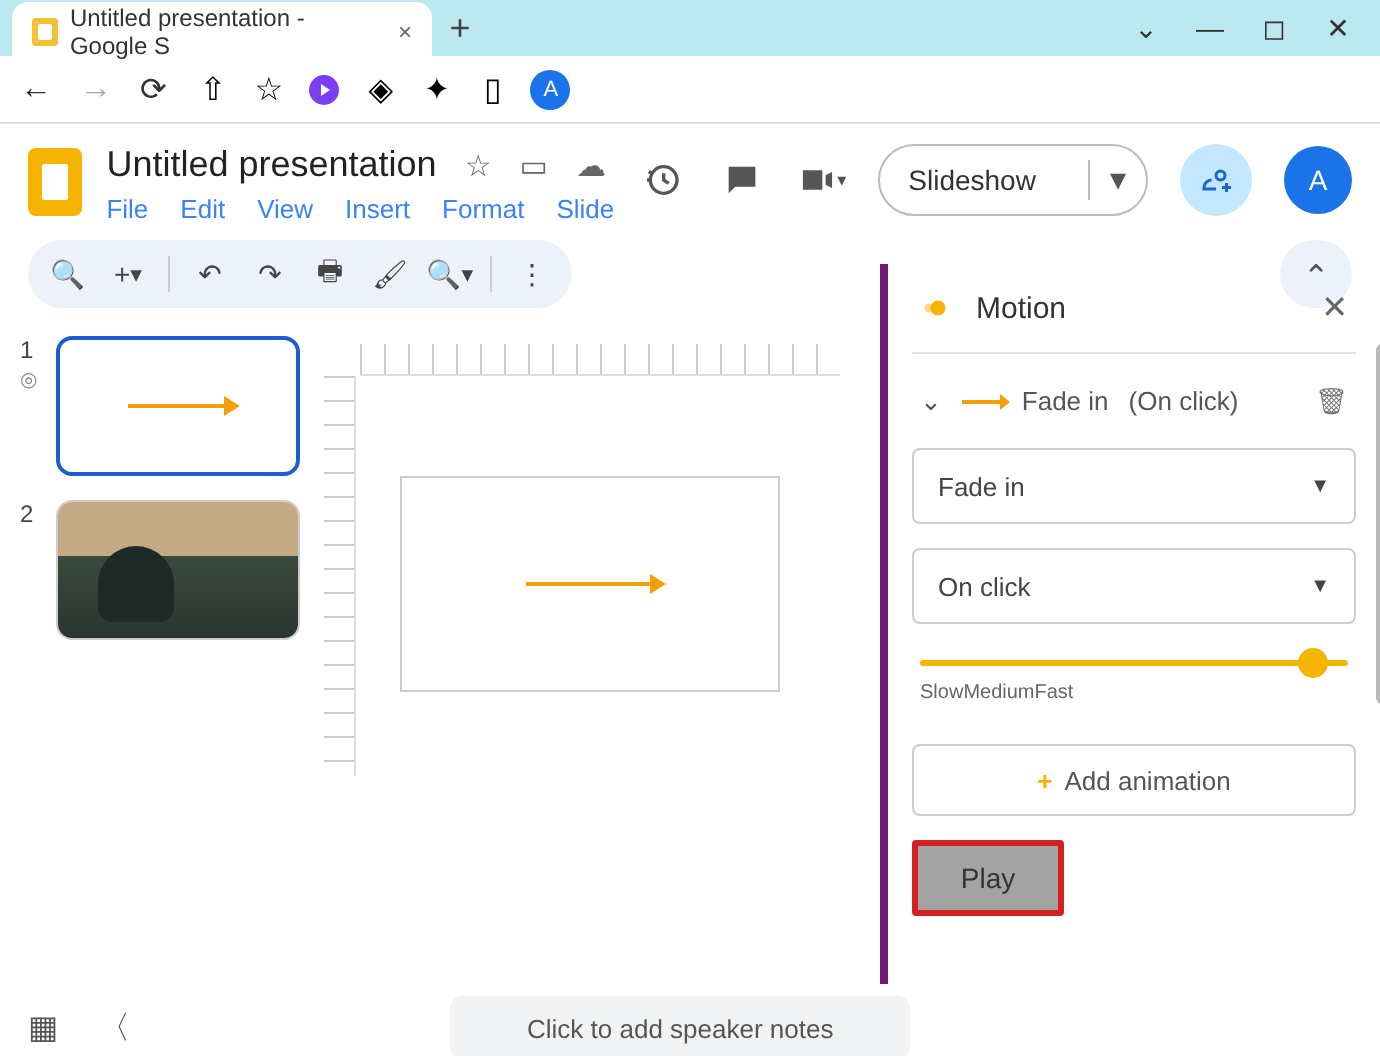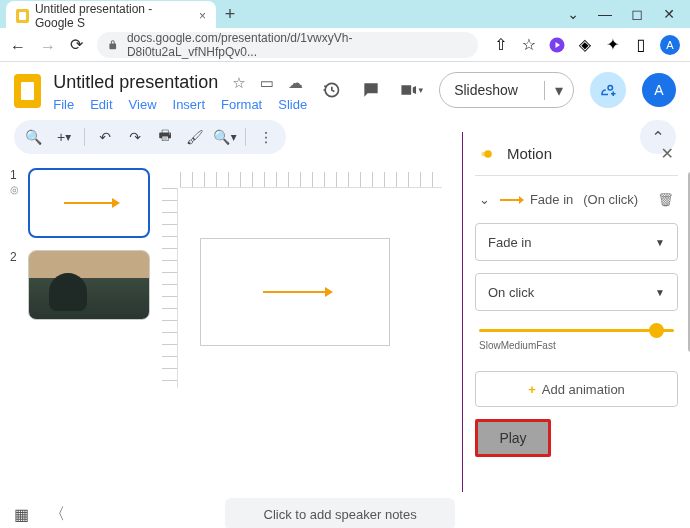--- a/index.html
+++ b/index.html
@@ -61,21 +61,21 @@
 .thumb-photo { width: 100%; height: 100%; background: linear-gradient(to bottom, #c4a985 0%, #c4a985 40%, #3a4a3e 40%, #2a3530 100%); position: relative; }
 .thumb-photo::after { content: ''; position: absolute; left: 20px; top: 22px; width: 38px; height: 38px; background: #1f2a26; border-radius: 50% 50% 20% 20%; }
 
 .canvas-area { flex: 1; padding: 10px 20px 0; position: relative; }
 .ruler-h { height: 16px; border-bottom: 1px solid #ddd; background: repeating-linear-gradient(to right, #ccc 0, #ccc 1px, transparent 1px, transparent 12px); margin-bottom: 50px; }
 .ruler-v { position: absolute; left: 2px; top: 26px; width: 16px; height: 200px; border-right: 1px solid #ddd; background: repeating-linear-gradient(to bottom, #ccc 0, #ccc 1px, transparent 1px, transparent 12px); }
 .slide-canvas { width: 190px; height: 108px; margin-left: 20px; border: 1px solid #ccc; display: flex; align-items: center; justify-content: center; }
 .slide-canvas .arrow-shape { width: 64px; }
 
 
-.motion-panel { width: 228px; border-left: 1px solid #701a75; padding: 0 12px 10px; height: 360px; margin-top: -30px; position: relative; }
+.motion-panel { width: 250px; border-left: 4px solid #701a75; padding: 0 12px 10px; height: 360px; margin-top: -30px; position: relative; }
 .panel-header { display: flex; align-items: center; gap: 10px; padding: 12px 4px; border-bottom: 1px solid #e0e0e0; }
 .motion-icon { width: 18px; height: 18px; color: #f4b400; }
 .panel-title { font-size: 15px; color: #333; }
 .panel-close { margin-left: auto; color: #666; cursor: pointer; font-size: 16px; }
 .anim-row { display: flex; align-items: center; gap: 10px; padding: 16px 4px; font-size: 13px; color: #555; }
 .chevron { color: #555; }
 .arrow-mini { width: 20px; height: 2px; background: #f59e0b; position: relative; }
 .arrow-mini::after { content: ''; position: absolute; right: -4px; top: -3px; border-left: 5px solid #f59e0b; border-top: 4px solid transparent; border-bottom: 4px solid transparent; }
 .trash { margin-left: auto; color: #777; }
 .dropdown { border: 1px solid #ccc; border-radius: 4px; height: 38px; display: flex; align-items: center; padding: 0 12px; font-size: 13px; color: #444; margin-bottom: 12px; }
@@ -108,26 +108,20 @@
     <span>—</span>
     <span>◻</span>
     <span>✕</span>
   </div>
 </div>
 
 <div class="addr-bar">
   <span class="nav-btn">←</span>
   <span class="nav-btn disabled">→</span>
   <span class="nav-btn">⟳</span>
-  <div class="url-box">
-    <svg class="lock-icon" viewBox="0 0 24 24">
-        <path fill="#666" d="M12 2a4 4 0 0 0-4 4v3H7a2 2 0 0 0-2 2v8a2 2 0 0 0 2 2h10a2 2 0 0 0 2-2v-8a2 2 0 0 0-2-2h-1V6a4 4 0 0 0-4-4zm-2 4a2 2 0 1 1 4 0v3h-4V6z"></path>
-      </svg>
-    <span>docs.google.com/presentation/d/1vwxyVh-D8i0tu2aL_vfNHfpQv0...</span>
-  </div>
   <div class="addr-icons">
     <span class="ext-icon">⇧</span>
     <span class="ext-icon">☆</span>
     <span class="ext-icon">
         <svg width="18" height="18" viewBox="0 0 24 24">
           <circle cx="12" cy="12" r="10" fill="#7b3ff2"></circle>
           <path d="M10 8l6 4-6 4z" fill="#fff"></path>
         </svg>
       </span>
     <span class="ext-icon">◈</span>

